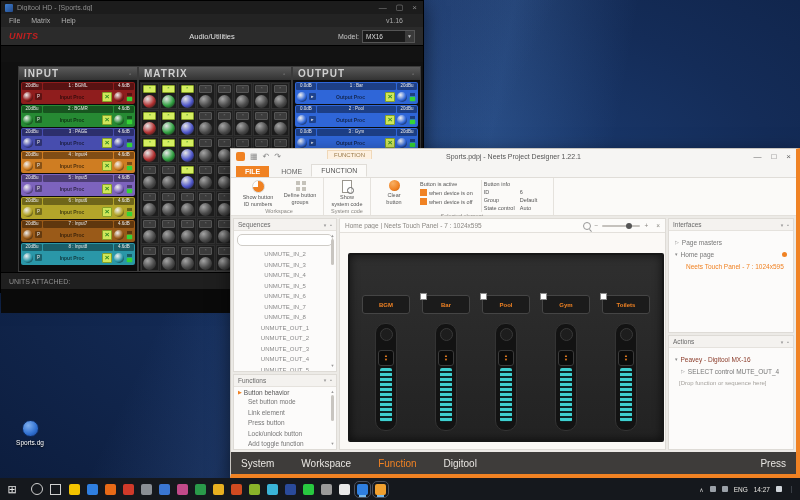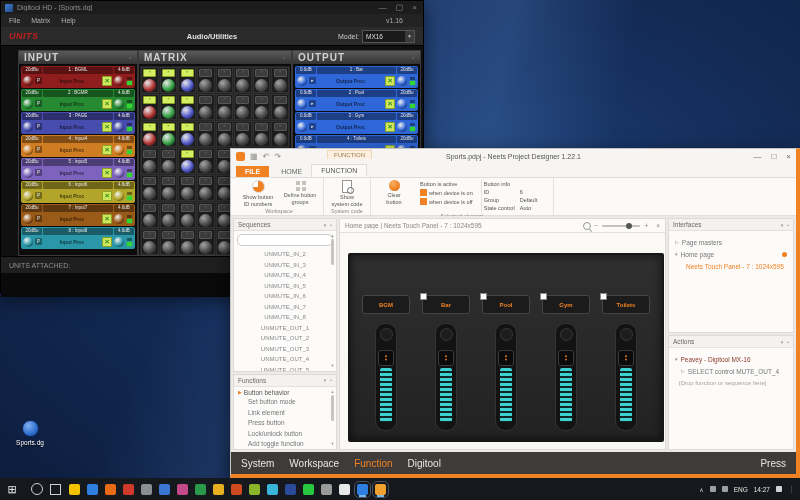--- a/index.html
+++ b/index.html
@@ -13,25 +13,25 @@
   
   #digitool{left:0;top:0;width:422px;height:291px;background:#121212;border:1px solid #000;color:#bbb;}
   .dg-titlebar{height:13px;background:#1c1c1c;display:flex;align-items:center;padding:0 4px;gap:4px;}
   .dg-appicon{width:8px;height:8px;background:linear-gradient(135deg,#3f7fd0,#234a8a);border-radius:1px;}
   .dg-title{flex:1;font-size:7px;color:#8f8f8f;white-space:nowrap;overflow:hidden;}
   .dg-ctrls{display:flex;gap:9px;font-size:8px;color:#8a8a8a;padding-right:2px;}
   .dg-menubar{height:13px;background:#232323;display:flex;align-items:center;gap:11px;padding:0 8px;font-size:7px;color:#b0b0b0;}
   .dg-version{margin-left:auto;margin-right:12px;color:#a8a8a8;}
   .dg-brandbar{height:18px;background:#2b2b2b;display:flex;align-items:center;padding:0 8px;position:relative;border-bottom:1px solid #000;}
   .dg-brand{color:#c02020;font-weight:bold;font-style:italic;font-size:9px;letter-spacing:.5px;}
-  .dg-sub{position:absolute;left:0;right:0;text-align:center;font-size:7.5px;color:#e0e0e0;font-weight:bold;}
+  .dg-sub{position:absolute;left:0;right:0;text-align:center;font-size:7.5px;color:#e0e0e0;font-weight:normal;}
   .dg-model{margin-left:auto;display:flex;align-items:center;gap:3px;font-size:7px;color:#c8c8c8;z-index:1;}
   .dg-select{width:48px;height:11px;background:#1a1a1a;border:1px solid #555;display:flex;align-items:center;font-size:6.5px;color:#ddd;padding-left:3px;}
   .dg-select .dd{margin-left:auto;background:#3a3a3a;width:9px;height:100%;display:flex;align-items:center;justify-content:center;font-size:5px;color:#bbb;}
-  .dg-main{height:206px;display:flex;gap:0;padding:4px 1px 0 17px;background:#101010;}
+  .dg-main{height:206px;display:flex;gap:0;padding:4px 1px 0 17px;background:#101010;margin-top:16px;}
   .dg-section{border:1px solid #3a3a3a;background:#0c0c0c;display:flex;flex-direction:column;overflow:hidden;}
   #dg-sec-input{width:118px;} #dg-sec-matrix{width:152px;} #dg-sec-output{width:127px;}
   .dg-sec-header{height:13px;background:linear-gradient(#5a5a5a,#333);color:#d0d0d0;font-weight:bold;font-size:10px;letter-spacing:1px;padding:0 5px;display:flex;align-items:center;}
   .dg-sec-header .cor{margin-left:auto;font-size:5px;color:#999;}
   .dg-sec-body{flex:1;padding:2px;overflow:hidden;}
   .strip{height:22px;margin-bottom:1px;border-radius:2px;display:flex;flex-direction:column;overflow:hidden;}
   .s-h{height:7px;display:flex;gap:1px;padding:1px 1px 0 1px;}
   .s-h span{background:rgba(0,0,0,.38);color:#e8e8e8;font-size:4.5px;line-height:6px;text-align:center;border-radius:1px;}
   .s-h .bx{width:20px;} .s-h .nm{flex:1;}
   .s-b{flex:1;display:flex;align-items:center;gap:2px;padding:0 2px 1px 2px;}
@@ -885,21 +885,21 @@
             <div class="tree-row" style="padding-left:12px;">
                 <span class="tri">▷</span>
                 <span>SELECT control MUTE_OUT_4</span>
               </div>
             <div class="tree-row ac-hint">[Drop function or sequence here]</div>
           </div>
         </div>
       </div>
     </div>
     <div class="nt-bottombar">
-      <span id="nb-tabs" style="display:flex;gap:15px;">
+      <span id="nb-tabs" style="display:flex;gap:27px;">
           <span class="nb-tab">System</span>
           <span class="nb-tab">Workspace</span>
           <span class="nb-tab active">Function</span>
           <span class="nb-tab">Digitool</span>
         </span>
       <span class="nb-upload">Press</span>
     </div>
   </div>
 
   <div id="desk-icon">

